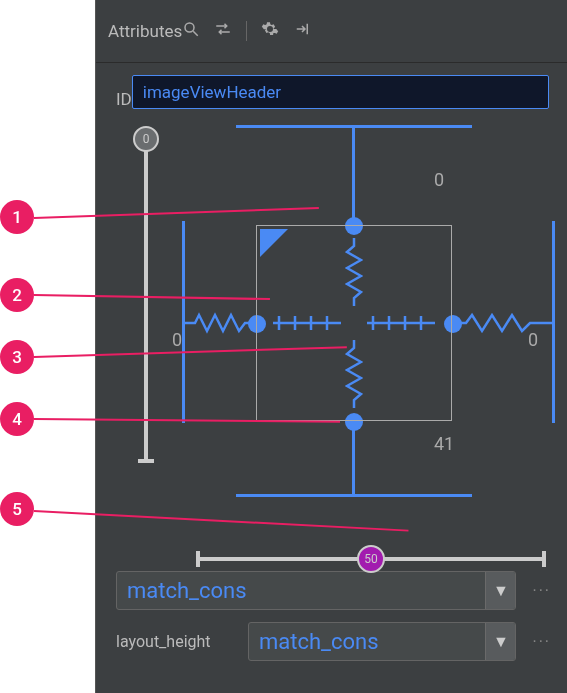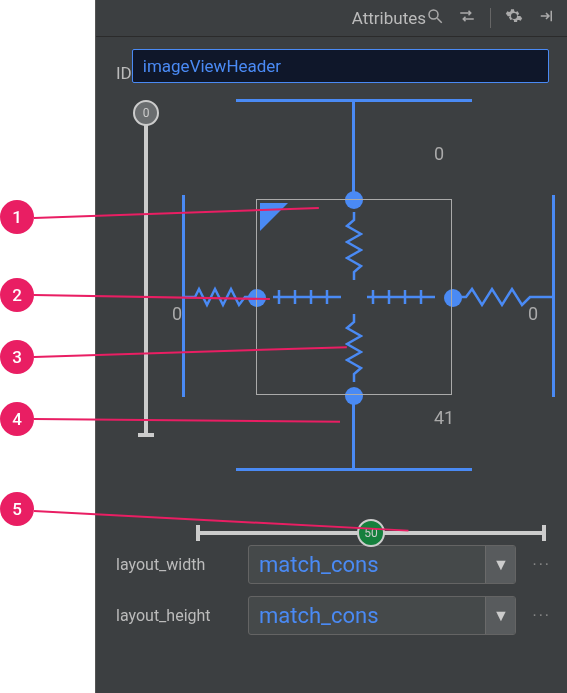--- a/index.html
+++ b/index.html
@@ -1,33 +1,33 @@
 <!DOCTYPE html>
 <html><head>
   <meta charset="utf-8">
   <style>
     * { margin: 0; padding: 0; box-sizing: border-box; }
     body { width: 567px; height: 693px; background: #fff; font-family: -apple-system, 'Segoe UI', Roboto, sans-serif; position: relative; }
     .panel { position: absolute; left: 95px; top: 0; width: 472px; height: 693px; background: #3c3f41; border-left: 1px solid #555; }
-    .header { display: flex; align-items: center; justify-content: flex-end; padding: 7px 12px; border-bottom: 1px solid #2b2b2b; }
+    .header { display: flex; align-items: center; justify-content: flex-start; padding: 20px 12px; border-bottom: 1px solid #2b2b2b; }
     .header-title { color: #bbb; font-size: 17px; }
     .header-icons { display: flex; gap: 14px; align-items: center; color: #aaa; }
     .header-icons svg { width: 18px; height: 18px; }
     .header-icons > * { cursor: pointer; }
     .id-row { display: flex; align-items: flex-end; padding: 12px 12px 8px 20px; }
     .id-label { color: #bbb; font-size: 17px; }
     .id-input { flex: 1; background: #0f172a; border: 1px solid #4a8af4; color: #4a8af4; font-size: 17px; padding: 6px 10px; border-radius: 2px; margin-right: 6px; overflow: hidden; white-space: nowrap; }
     .widget-area { position: relative; height: 440px; margin-top: 8px; }
     
     .vslider { position: absolute; left: 48px; top: 12px; width: 4px; height: 326px; background: #ccc; }
     .vslider-knob { position: absolute; left: -11px; top: -11px; width: 26px; height: 26px; border-radius: 50%; background: #6a6d6f; border: 2px solid #ccc; display: flex; align-items: center; justify-content: center; color: #ccc; font-size: 12px; }
     .vslider-cap { position: absolute; left: -6px; width: 16px; height: 4px; background: #ccc; }
     
     .hslider { position: absolute; left: 100px; bottom: 4px; width: 350px; height: 4px; background: #ccc; }
-    .hslider-knob { position: absolute; top: -12px; width: 28px; height: 28px; border-radius: 50%; background: #15803d; border: 2px solid #ccc; display: flex; align-items: center; justify-content: center; color: #ccc; font-size: 12px; }
+    .hslider-knob { position: absolute; top: -12px; width: 28px; height: 28px; border-radius: 50%; background: #a21caf; border: 2px solid #ccc; display: flex; align-items: center; justify-content: center; color: #ccc; font-size: 12px; }
     .hslider-cap { position: absolute; top: -6px; width: 4px; height: 16px; background: #ccc; }
     
     .cw { position: absolute; left: 80px; top: 0; width: 386px; height: 395px; }
     .rect { position: absolute; left: 80px; top: 100px; width: 196px; height: 196px; border: 1px solid #aaa; }
     .rect .triangle { position: absolute; left: 3px; top: 3px; width: 0; height: 0; border-top: 28px solid #4a8af4; border-right: 28px solid transparent; }
     .anchor { position: absolute; width: 18px; height: 18px; border-radius: 50%; background: #4a8af4; }
     .guide-line { position: absolute; background: #4a8af4; }
     .guide-tick { position: absolute; background: #4a8af4; }
     
     .spring { position: absolute; }
@@ -161,21 +161,20 @@
             <path d="M0 9 L6 9 L6 2 M6 16 L6 9 M22 9 L22 2 M22 16 L22 9 M38 9 L38 2 M38 16 L38 9 M54 9 L54 2 M54 16 L54 9 M0 9 L68 9" stroke-width="2"></path>
           </svg>
         <svg class="zigzag" style="right:16px;top:50%;margin-top:-9px;width:68px;height:18px">
             <path d="M0 9 L6 9 L6 2 M6 16 L6 9 M22 9 L22 2 M22 16 L22 9 M38 9 L38 2 M38 16 L38 9 M54 9 L54 2 M54 16 L54 9 M0 9 L68 9" stroke-width="2"></path>
           </svg>
       </div>
     </div>
   </div>
 
   <div class="attr-row">
-    <div class="attr-label">layout_width</div>
     <div class="attr-select">
       <div class="attr-select-val">match_cons</div>
       <div class="attr-select-arrow">▼</div>
     </div>
     <div class="attr-more">···</div>
   </div>
 
   <div class="attr-row">
     <div class="attr-label">layout_height</div>
     <div class="attr-select">

